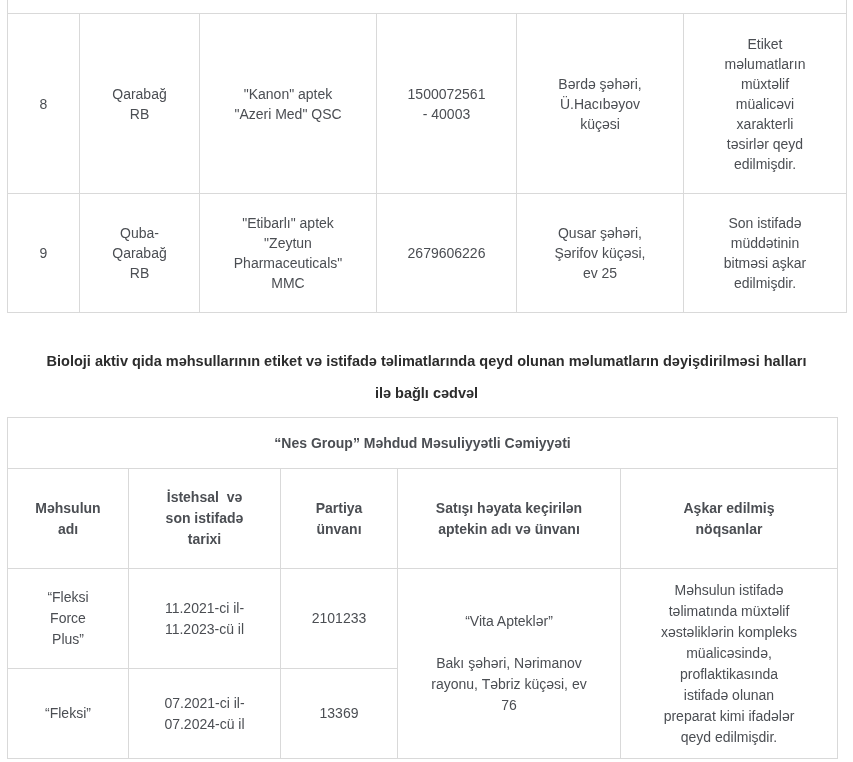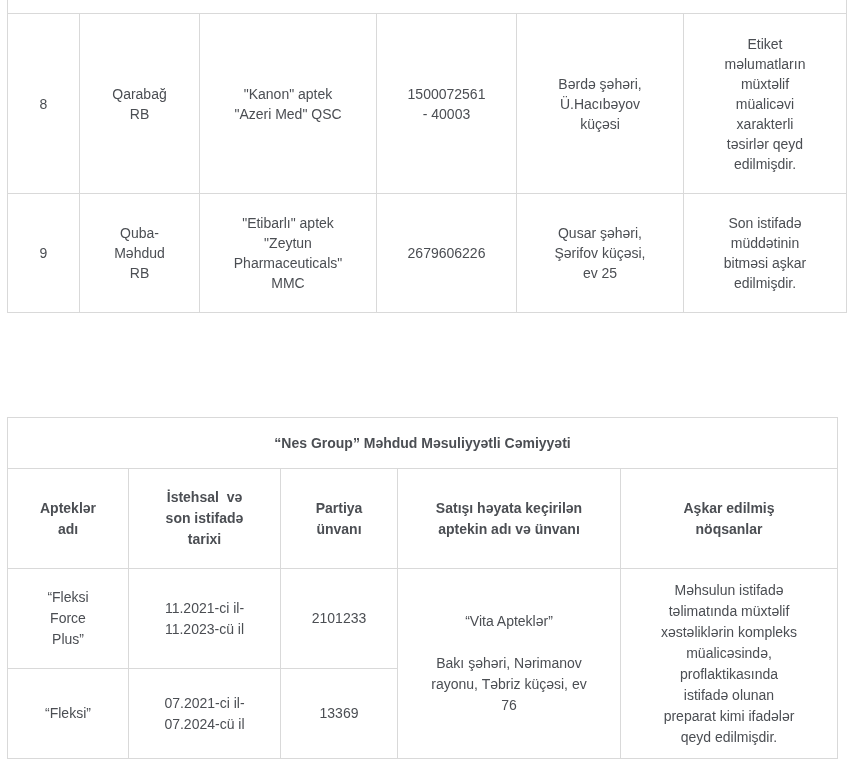--- a/index.html
+++ b/index.html
@@ -98,53 +98,55 @@
 məlumatların
 müxtəlif
 müalicəvi
 xarakterli
 təsirlər qeyd
 edilmişdir.</td>
       </tr>
       <tr class="row-9">
         <td>9</td>
         <td>Quba-
-Məhdud
+Qarabağ
 RB</td>
         <td>"Etibarlı" aptek
 "Zeytun
 Pharmaceuticals"
 MMC</td>
         <td>2679606226</td>
         <td>Qusar şəhəri,
 Şərifov küçəsi,
 ev 25</td>
         <td>Son istifadə
 müddətinin
 bitməsi aşkar
 edilmişdir.</td>
       </tr>
     </tbody>
   </table>
 
+  <div class="section-heading">Bioloji aktiv qida məhsullarının etiket və istifadə təlimatlarında qeyd olunan məlumatların dəyişdirilməsi halları
+ilə bağlı cədvəl</div>
 
   <table class="tbl label">
     <colgroup>
       <col style="width:121px">
       <col style="width:152px">
       <col style="width:117px">
       <col style="width:223px">
       <col style="width:217px">
     </colgroup>
     <tbody>
       <tr class="company-row">
         <td colspan="5" class="bold">“Nes Group” Məhdud Məsuliyyətli Cəmiyyəti</td>
       </tr>
       <tr class="header-row">
-        <td class="bold">Apteklər
+        <td class="bold">Məhsulun
 adı</td>
         <td class="bold">İstehsal  və
 son istifadə
 tarixi</td>
         <td class="bold">Partiya
 ünvanı</td>
         <td class="bold">Satışı həyata keçirilən
 aptekin adı və ünvanı</td>
         <td class="bold">Aşkar edilmiş
 nöqsanlar</td>

